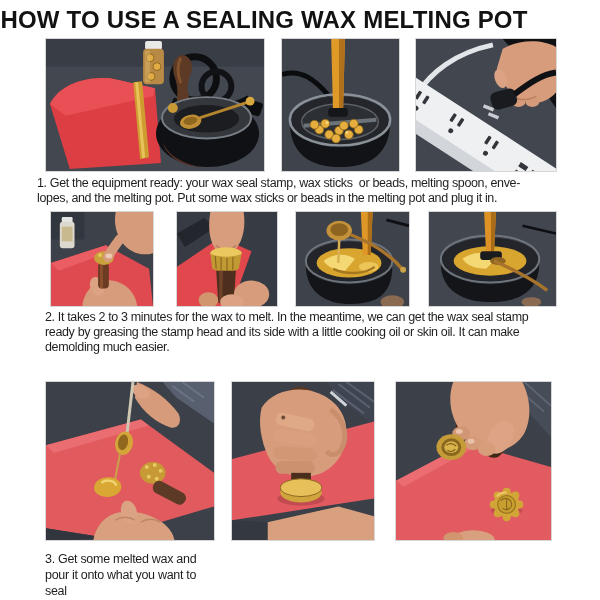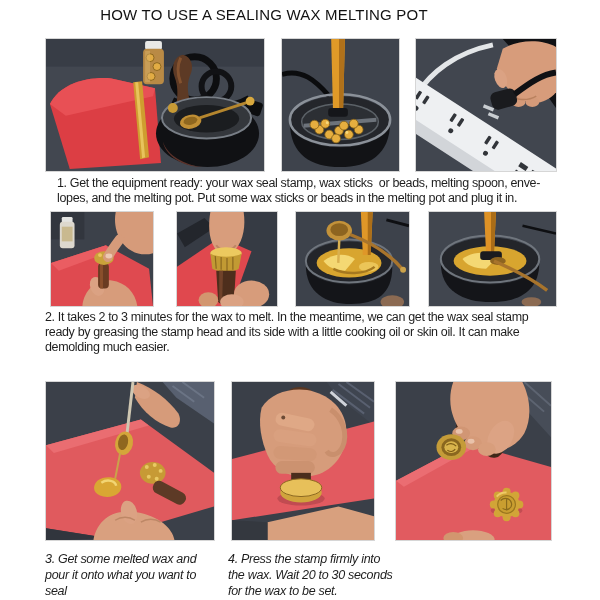--- a/index.html
+++ b/index.html
@@ -1,25 +1,25 @@
 <!DOCTYPE html>
 <html><head>
 <meta charset="utf-8">
 <style>
   html,body{margin:0;padding:0;background:#ffffff;}
   .sheet{position:relative;width:600px;height:600px;background:#ffffff;overflow:hidden;
          font-family:"Liberation Sans",sans-serif;color:#1e1e1e;}
   .title{position:absolute;left:0;top:6px;width:528px;text-align:center;
-         font-size:15px;font-weight:normal;letter-spacing:0.2px;color:#121212;}
+         font-size:24px;font-weight:bold;letter-spacing:0.2px;color:#121212;}
   .panel{position:absolute;box-sizing:border-box;border:1px solid #d6d6d6;background:#3f444d;}
   .panel svg{display:block;width:100%;height:100%;}
   .cap{position:absolute;font-size:12.5px;line-height:15px;letter-spacing:-0.35px;
        white-space:pre;color:#1e1e1e;}
   .cap-sm{position:absolute;font-size:12.5px;line-height:16px;letter-spacing:-0.3px;
-       white-space:pre;color:#1e1e1e;font-style:italic;}
+       white-space:pre;color:#1e1e1e;}
 </style>
 </head>
 <body>
 
 <div class="sheet">
 
   <div class="title">HOW TO USE A SEALING WAX MELTING POT</div>
 
   <div class="panel" style="left:45px;top:38px;width:220px;height:134px">
     <svg viewBox="0 0 220 134" preserveAspectRatio="none">
@@ -111,21 +111,21 @@
       <ellipse cx="104" cy="64" rx="7" ry="5" fill="#d49a79"></ellipse>
       <ellipse cx="118" cy="64" rx="7" ry="5" fill="#d49a79"></ellipse>
       <path d="M88,54 C98,62 112,64 122,58" stroke="#b9815f" stroke-width="1.5" fill="none"></path>
       <rect x="76" y="52" width="26" height="18" rx="6" fill="#1a1b1e" transform="rotate(-15 89 61)"></rect>
       <rect x="68" y="68" width="11" height="3.5" fill="#c9cdd1" transform="rotate(22 73 70)"></rect>
       <rect x="73" y="76" width="11" height="3.5" fill="#c9cdd1" transform="rotate(22 78 78)"></rect>
       <path d="M100,56 C116,44 128,36 142,34" stroke="#101114" stroke-width="6" fill="none"></path>
     </svg>
   </div>
 
-  <div class="cap" style="left:57px;top:176px">1. Get the equipment ready: your wax seal stamp, wax sticks  or beads, melting spoon, enve-
+  <div class="cap" style="left:37px;top:176px">1. Get the equipment ready: your wax seal stamp, wax sticks  or beads, melting spoon, enve-
 lopes, and the melting pot. Put some wax sticks or beads in the melting pot and plug it in.</div>
 
   <div class="panel" style="left:50px;top:211px;width:104px;height:96px">
     <svg viewBox="0 0 104 96" preserveAspectRatio="none">
       <rect width="104" height="96" fill="#3c414a"></rect>
       <rect width="34" height="28" fill="#32363e"></rect>
       <rect x="11" y="5" width="11" height="6" rx="1.5" fill="#e4e4e2"></rect>
       <rect x="9" y="10" width="15" height="27" rx="3" fill="#ddd8ce"></rect>
       <rect x="11" y="15" width="11" height="15" fill="#c9b98f"></rect>
       <polygon points="0,52 56,34 100,58 104,96 0,96" fill="#df4a50"></polygon>
@@ -308,17 +308,14 @@
       <path d="M106,120 C110,116 116,118 117,123 C118,128 112,131 108,128 M112,118 L112,130" stroke="#8a6a1c" stroke-width="1.2" fill="none"></path>
       <path d="M102,116 A12,12 0 0,1 112,112" stroke="#eecb66" stroke-width="2" fill="none"></path>
       <ellipse cx="78" cy="160" rx="22" ry="10" fill="#d9a07f"></ellipse>
       <ellipse cx="58" cy="158" rx="10" ry="6" fill="#d2966f"></ellipse>
     </svg>
   </div>
 
   <div class="cap-sm" style="left:45px;top:551px">3. Get some melted wax and
 pour it onto what you want to
 seal</div>
-  <div class="cap-sm" style="left:228px;top:551px">4. Press the stamp firmly into
-the wax. Wait 20 to 30 seconds
-for the wax to be set.</div>
 
 </div>
 
 </body></html>

